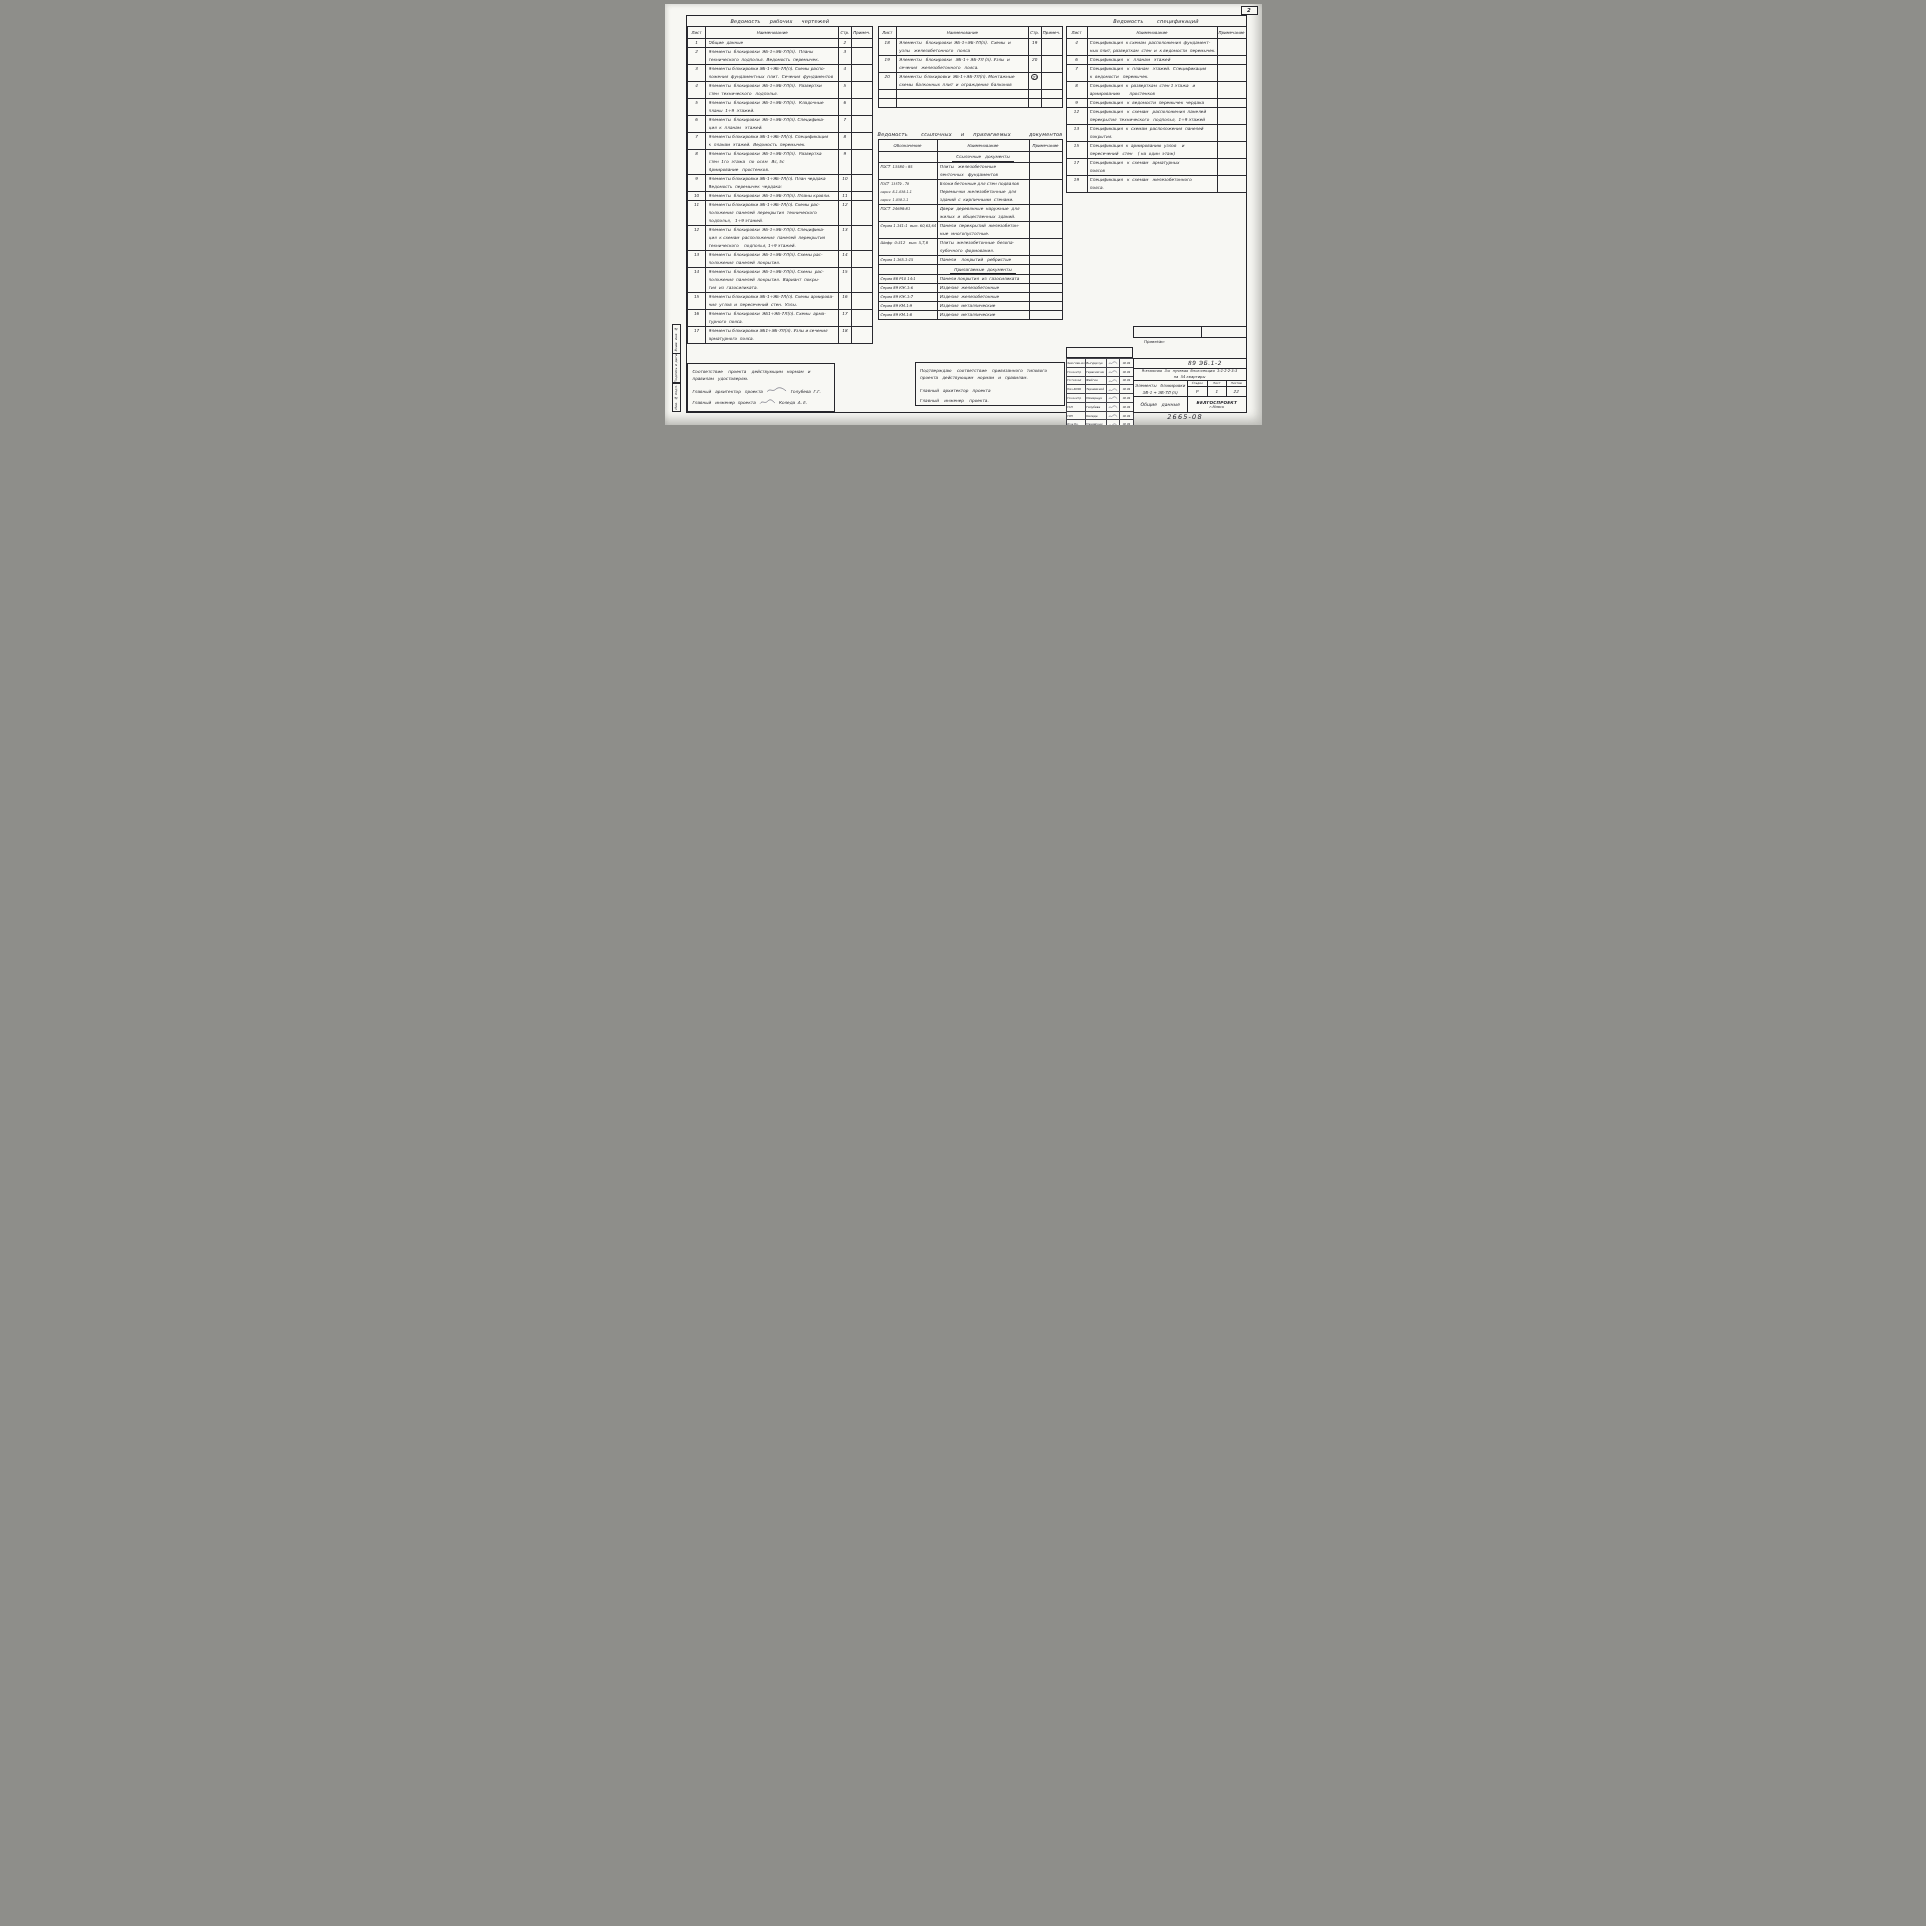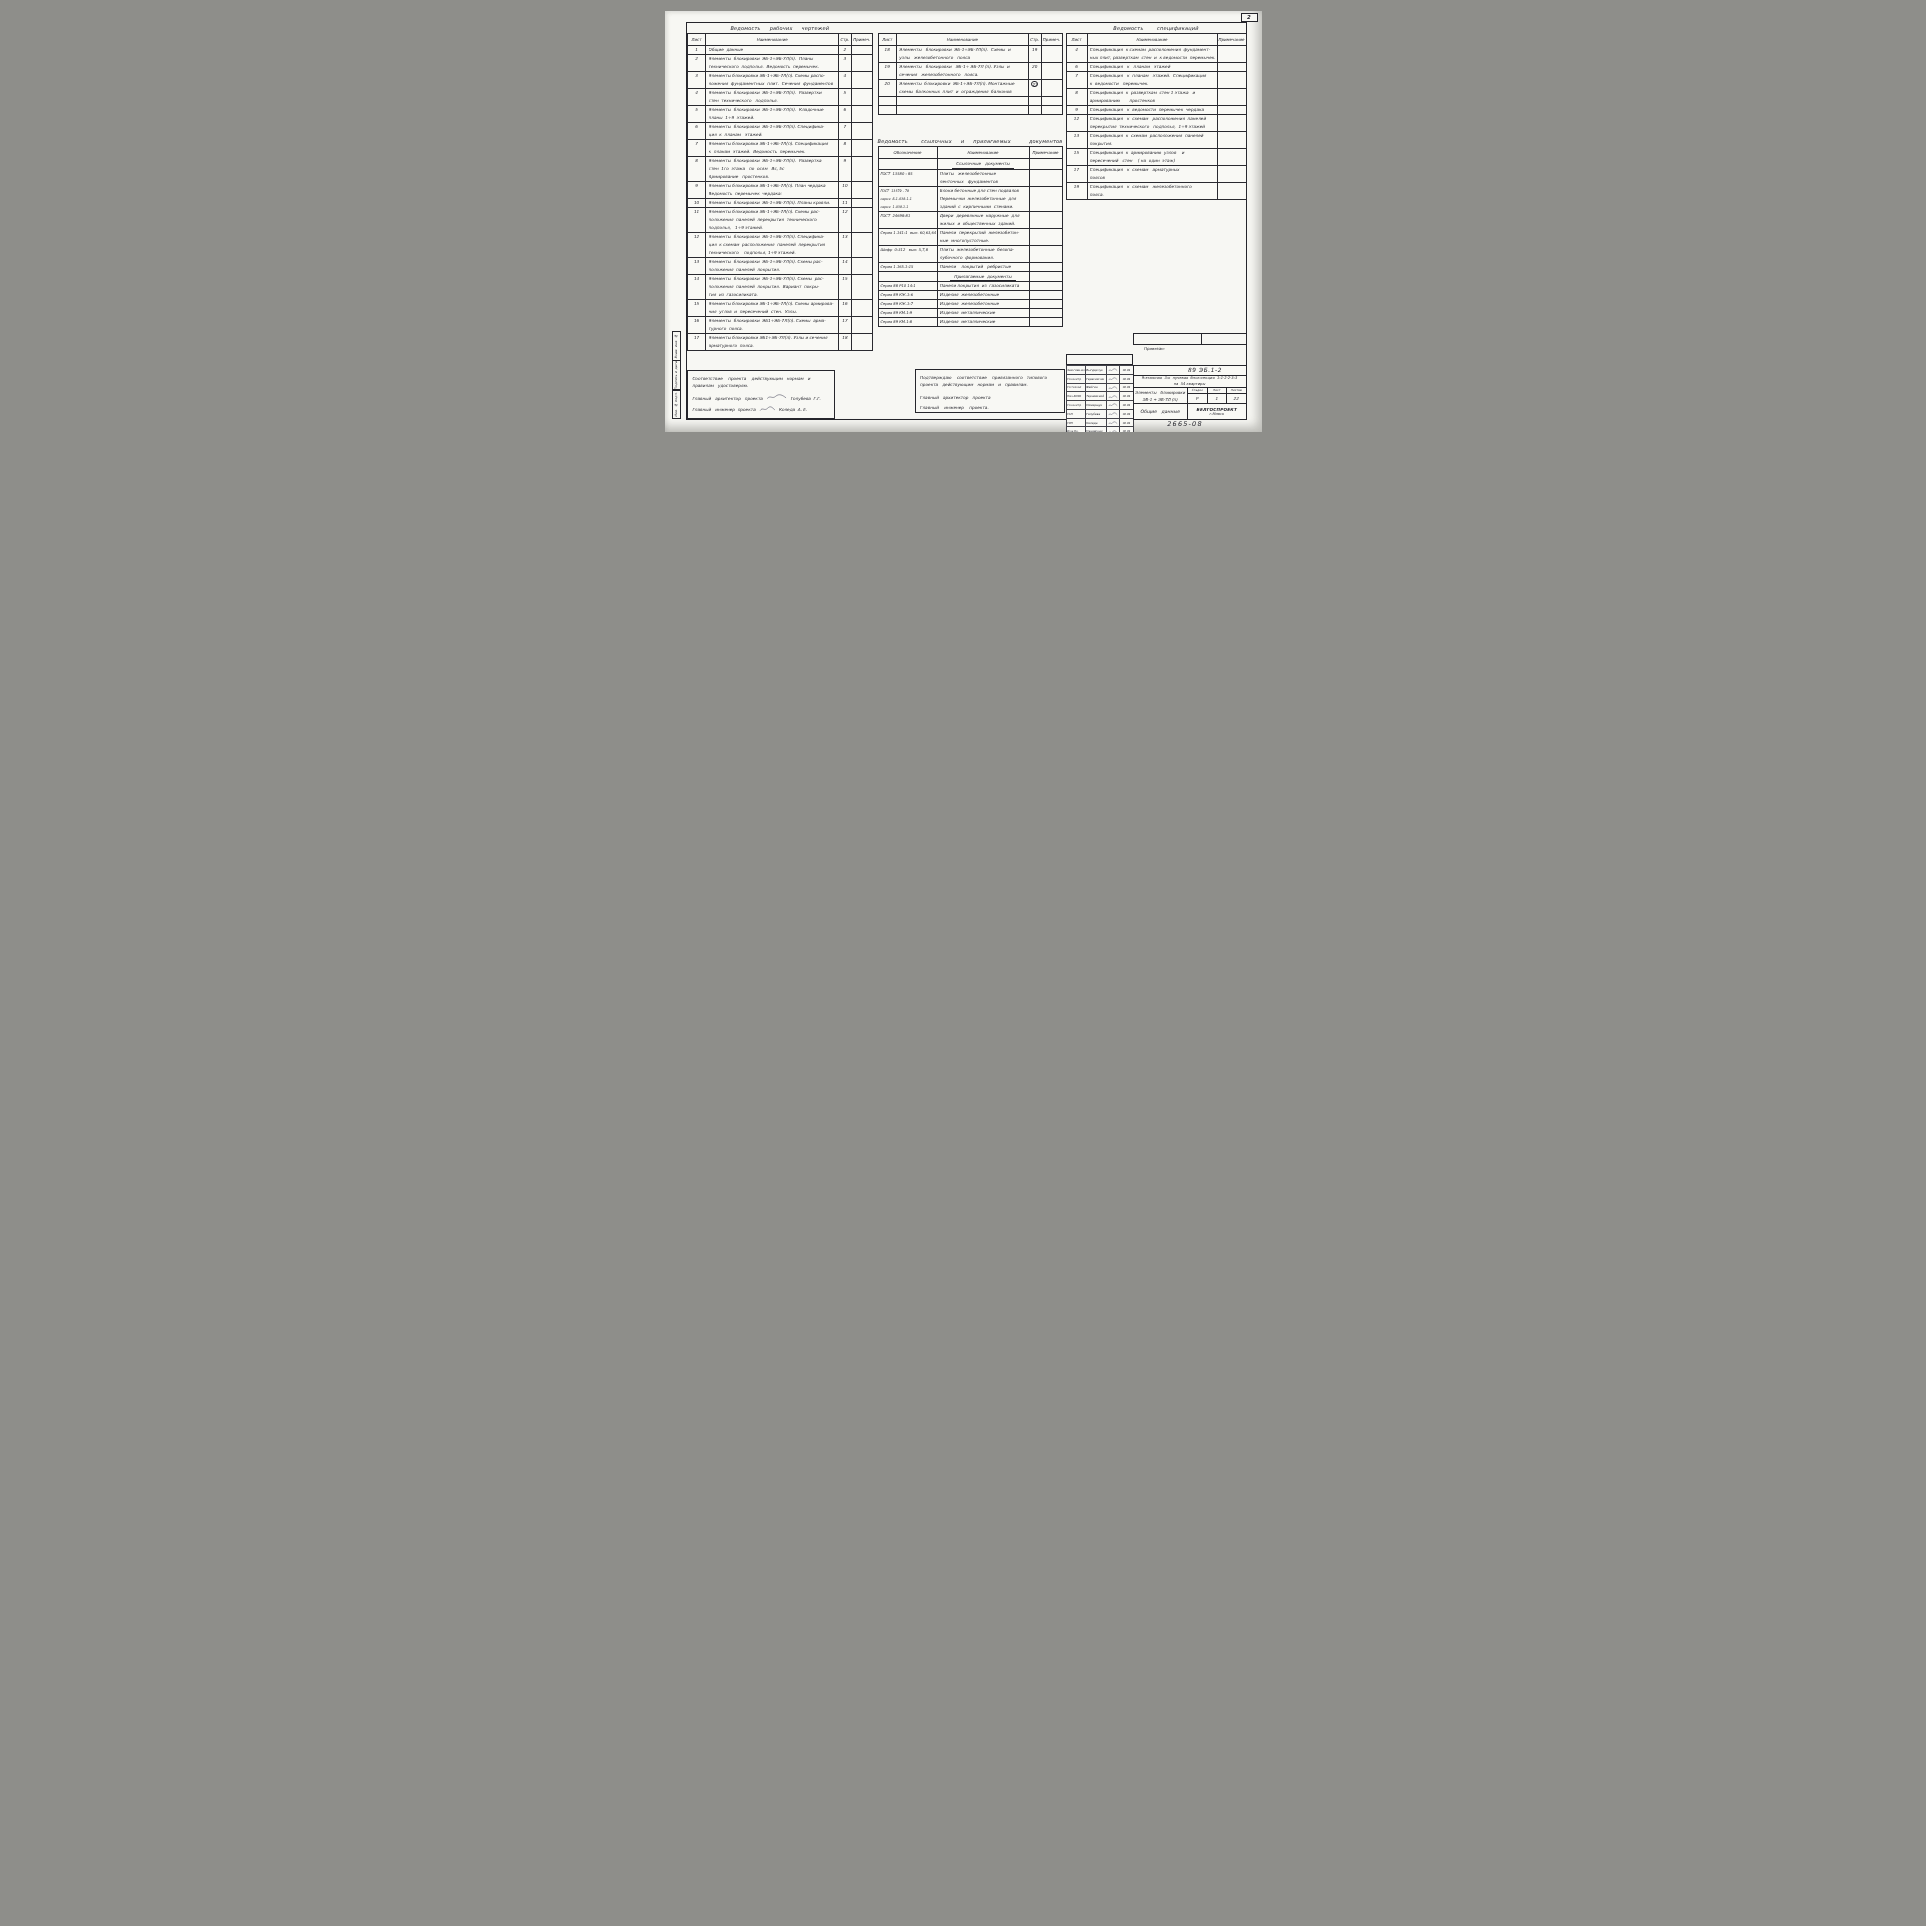--- a/index.html
+++ b/index.html
@@ -1,18 +1,18 @@
 <!DOCTYPE html>
 <html style="font-size:6.2px"><head>
 <meta charset="utf-8">
 <style>
   * { box-sizing: border-box; margin: 0; padding: 0; }
   body { background: #8e8e8a; font-family: "DejaVu Sans", sans-serif; }
   .canvas {
-    position: relative; width: 597px; height: 421px; margin: 11px auto;
+    position: relative; width: 597px; height: 421px; margin: 4px auto;
     background: #f7f7f3; overflow: hidden; font-style: italic; color: #1e1e26;
     box-shadow: inset -4.6px -5.4px 10px rgba(70,70,64,.32), inset 1.9px 1.5px 4.6px rgba(70,70,64,.12);
   }
   .frame { position: absolute; left: 21px; top: 10.8px; width: 561px; height: 398px; border: 0.8px solid #25252b; }
   .pagebox { position: absolute; left: 576px; top: 1.5px; width: 17px; height: 9.2px; border: 0.8px solid #25252b; text-align: center; font-size: 5.4px; font-weight: bold; line-height: 7.7px; background:#f7f7f3; }
   .panel { position: absolute; }
   .tbl-title { font-size: 5px; text-align: center; white-space: pre; letter-spacing: 0.2px; word-spacing: 2.7px; height: 6.2px; margin-bottom: 2.3px; }
   table.tbl { border-collapse: collapse; width: 100%; table-layout: fixed; border: 0.8px solid #26262c; background: #f9f9f5; }
   .tbl th { border: 0.4px solid #2a2a30; font-size: 4px; font-weight: normal; font-style: italic; height: 11.6px; white-space: pre; }
   .tbl td { border: 0.4px solid #2a2a30; vertical-align: top; }

